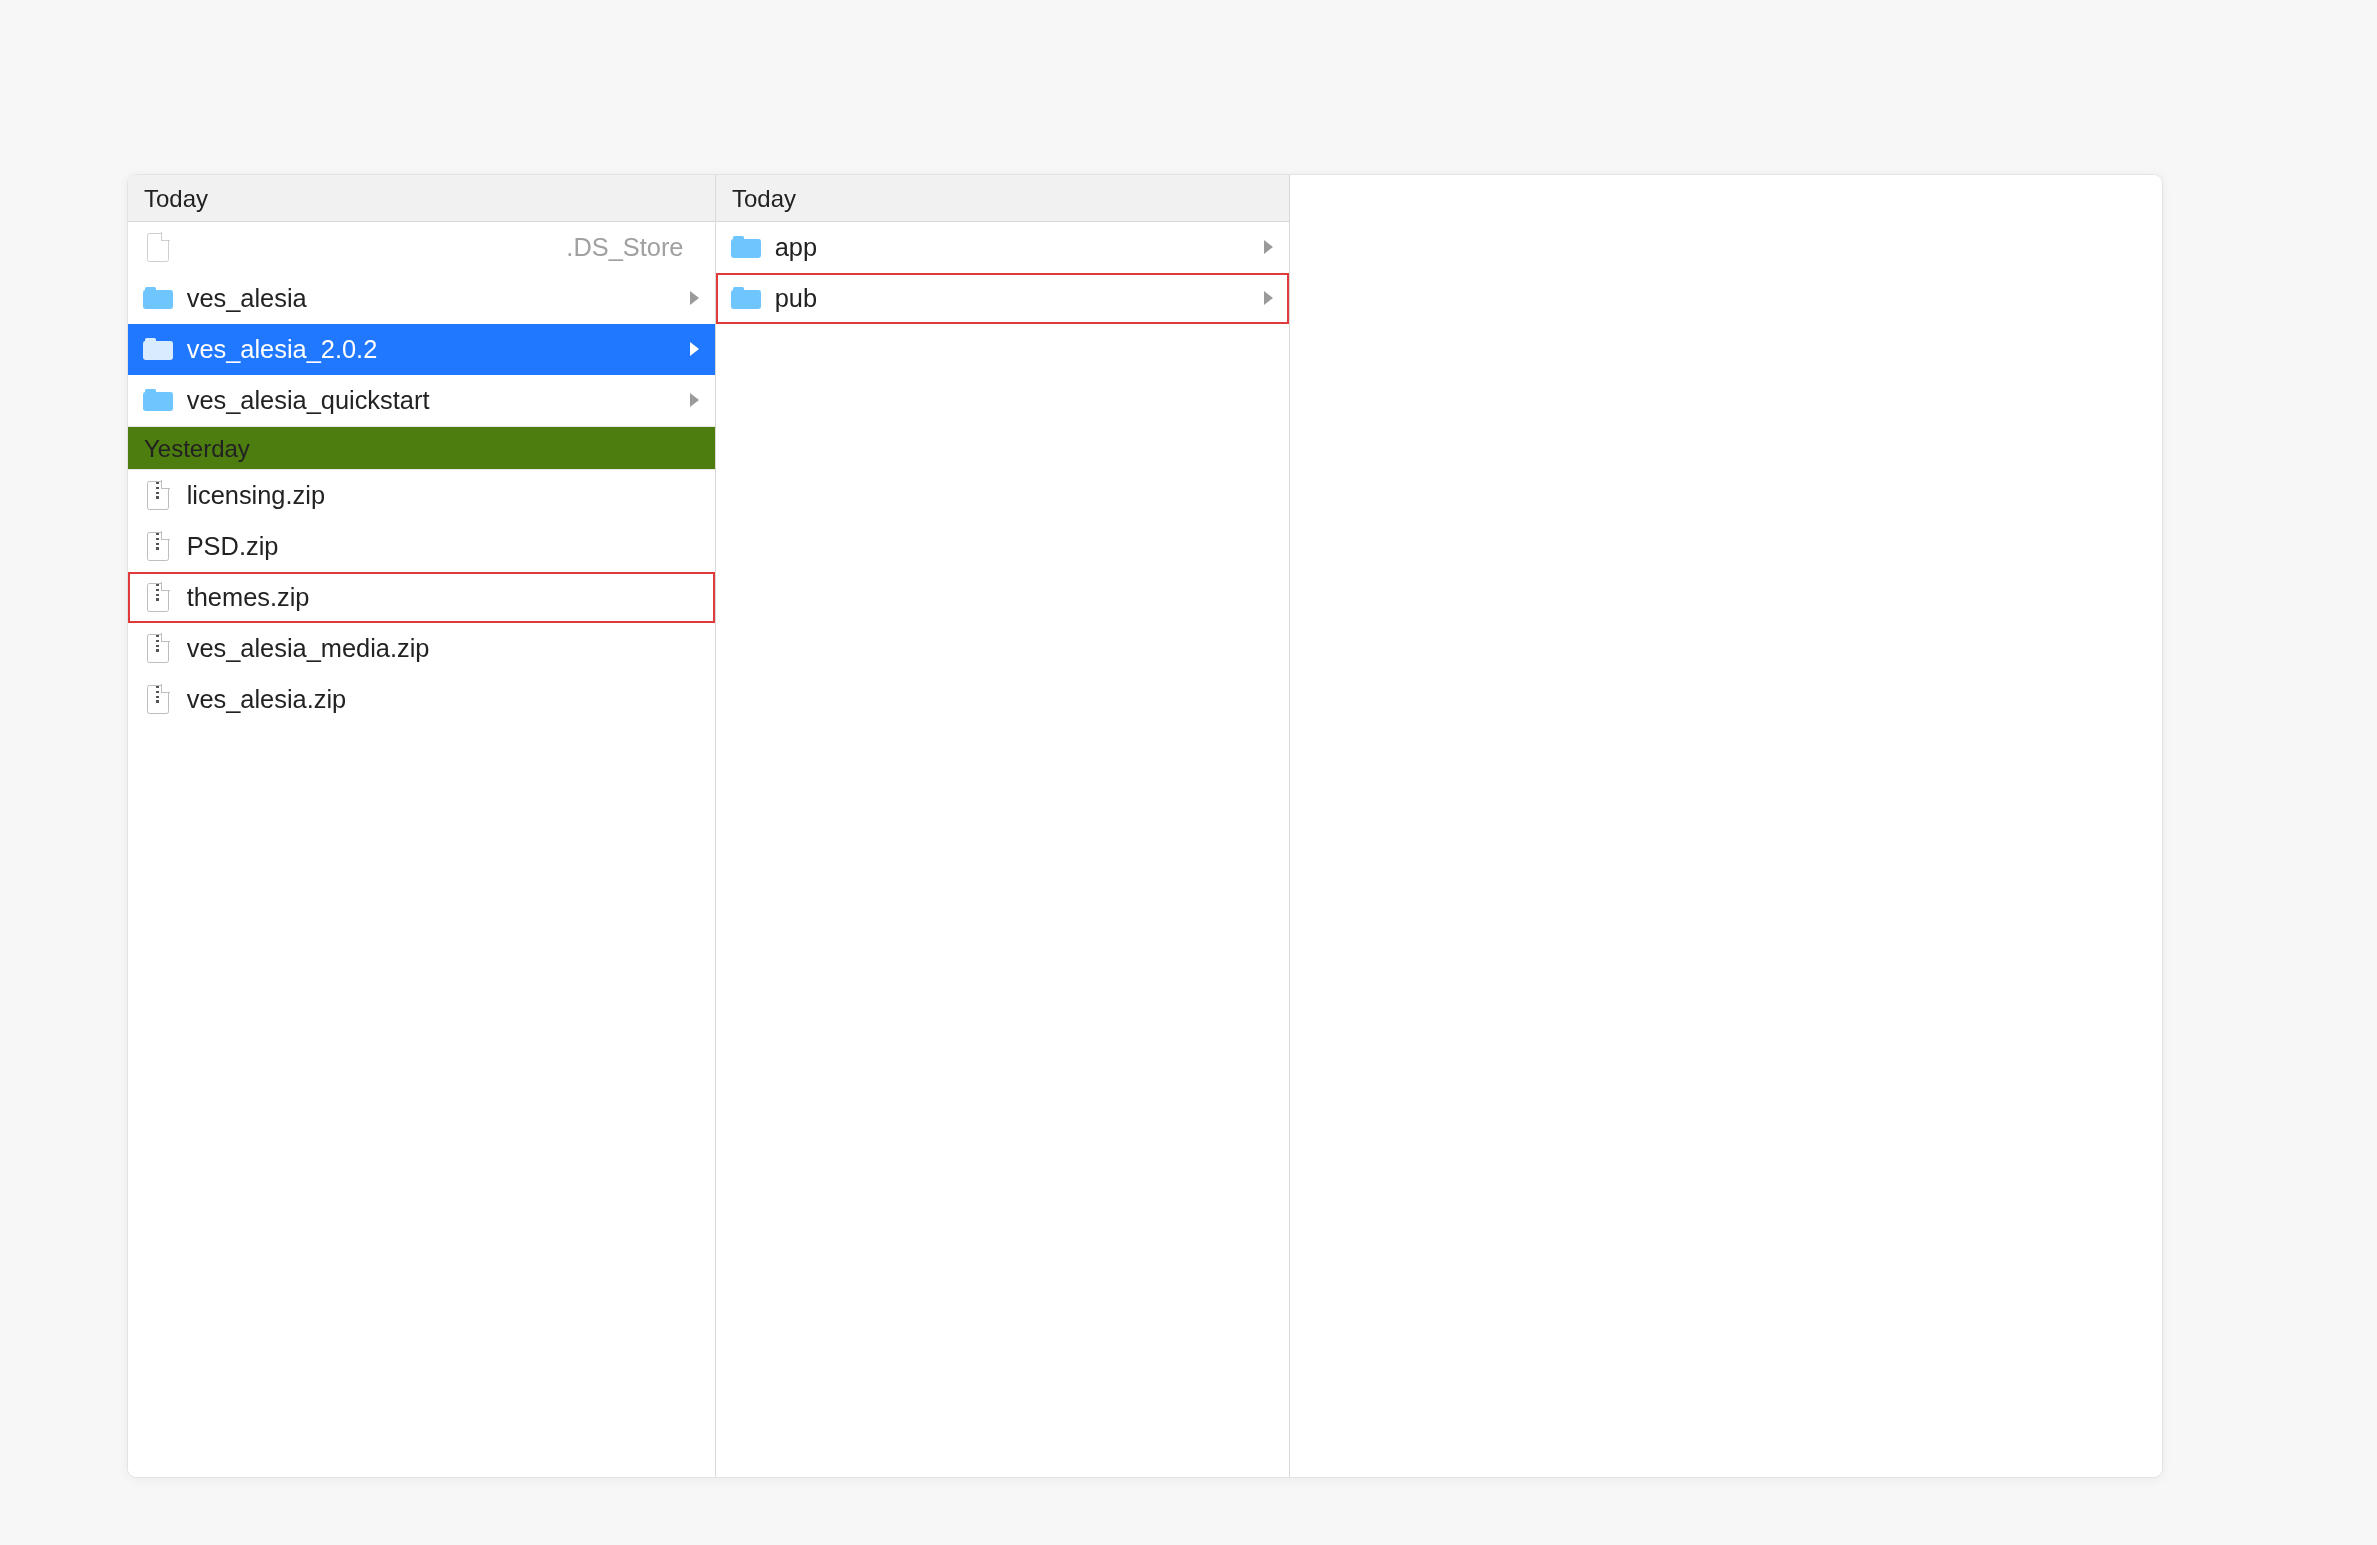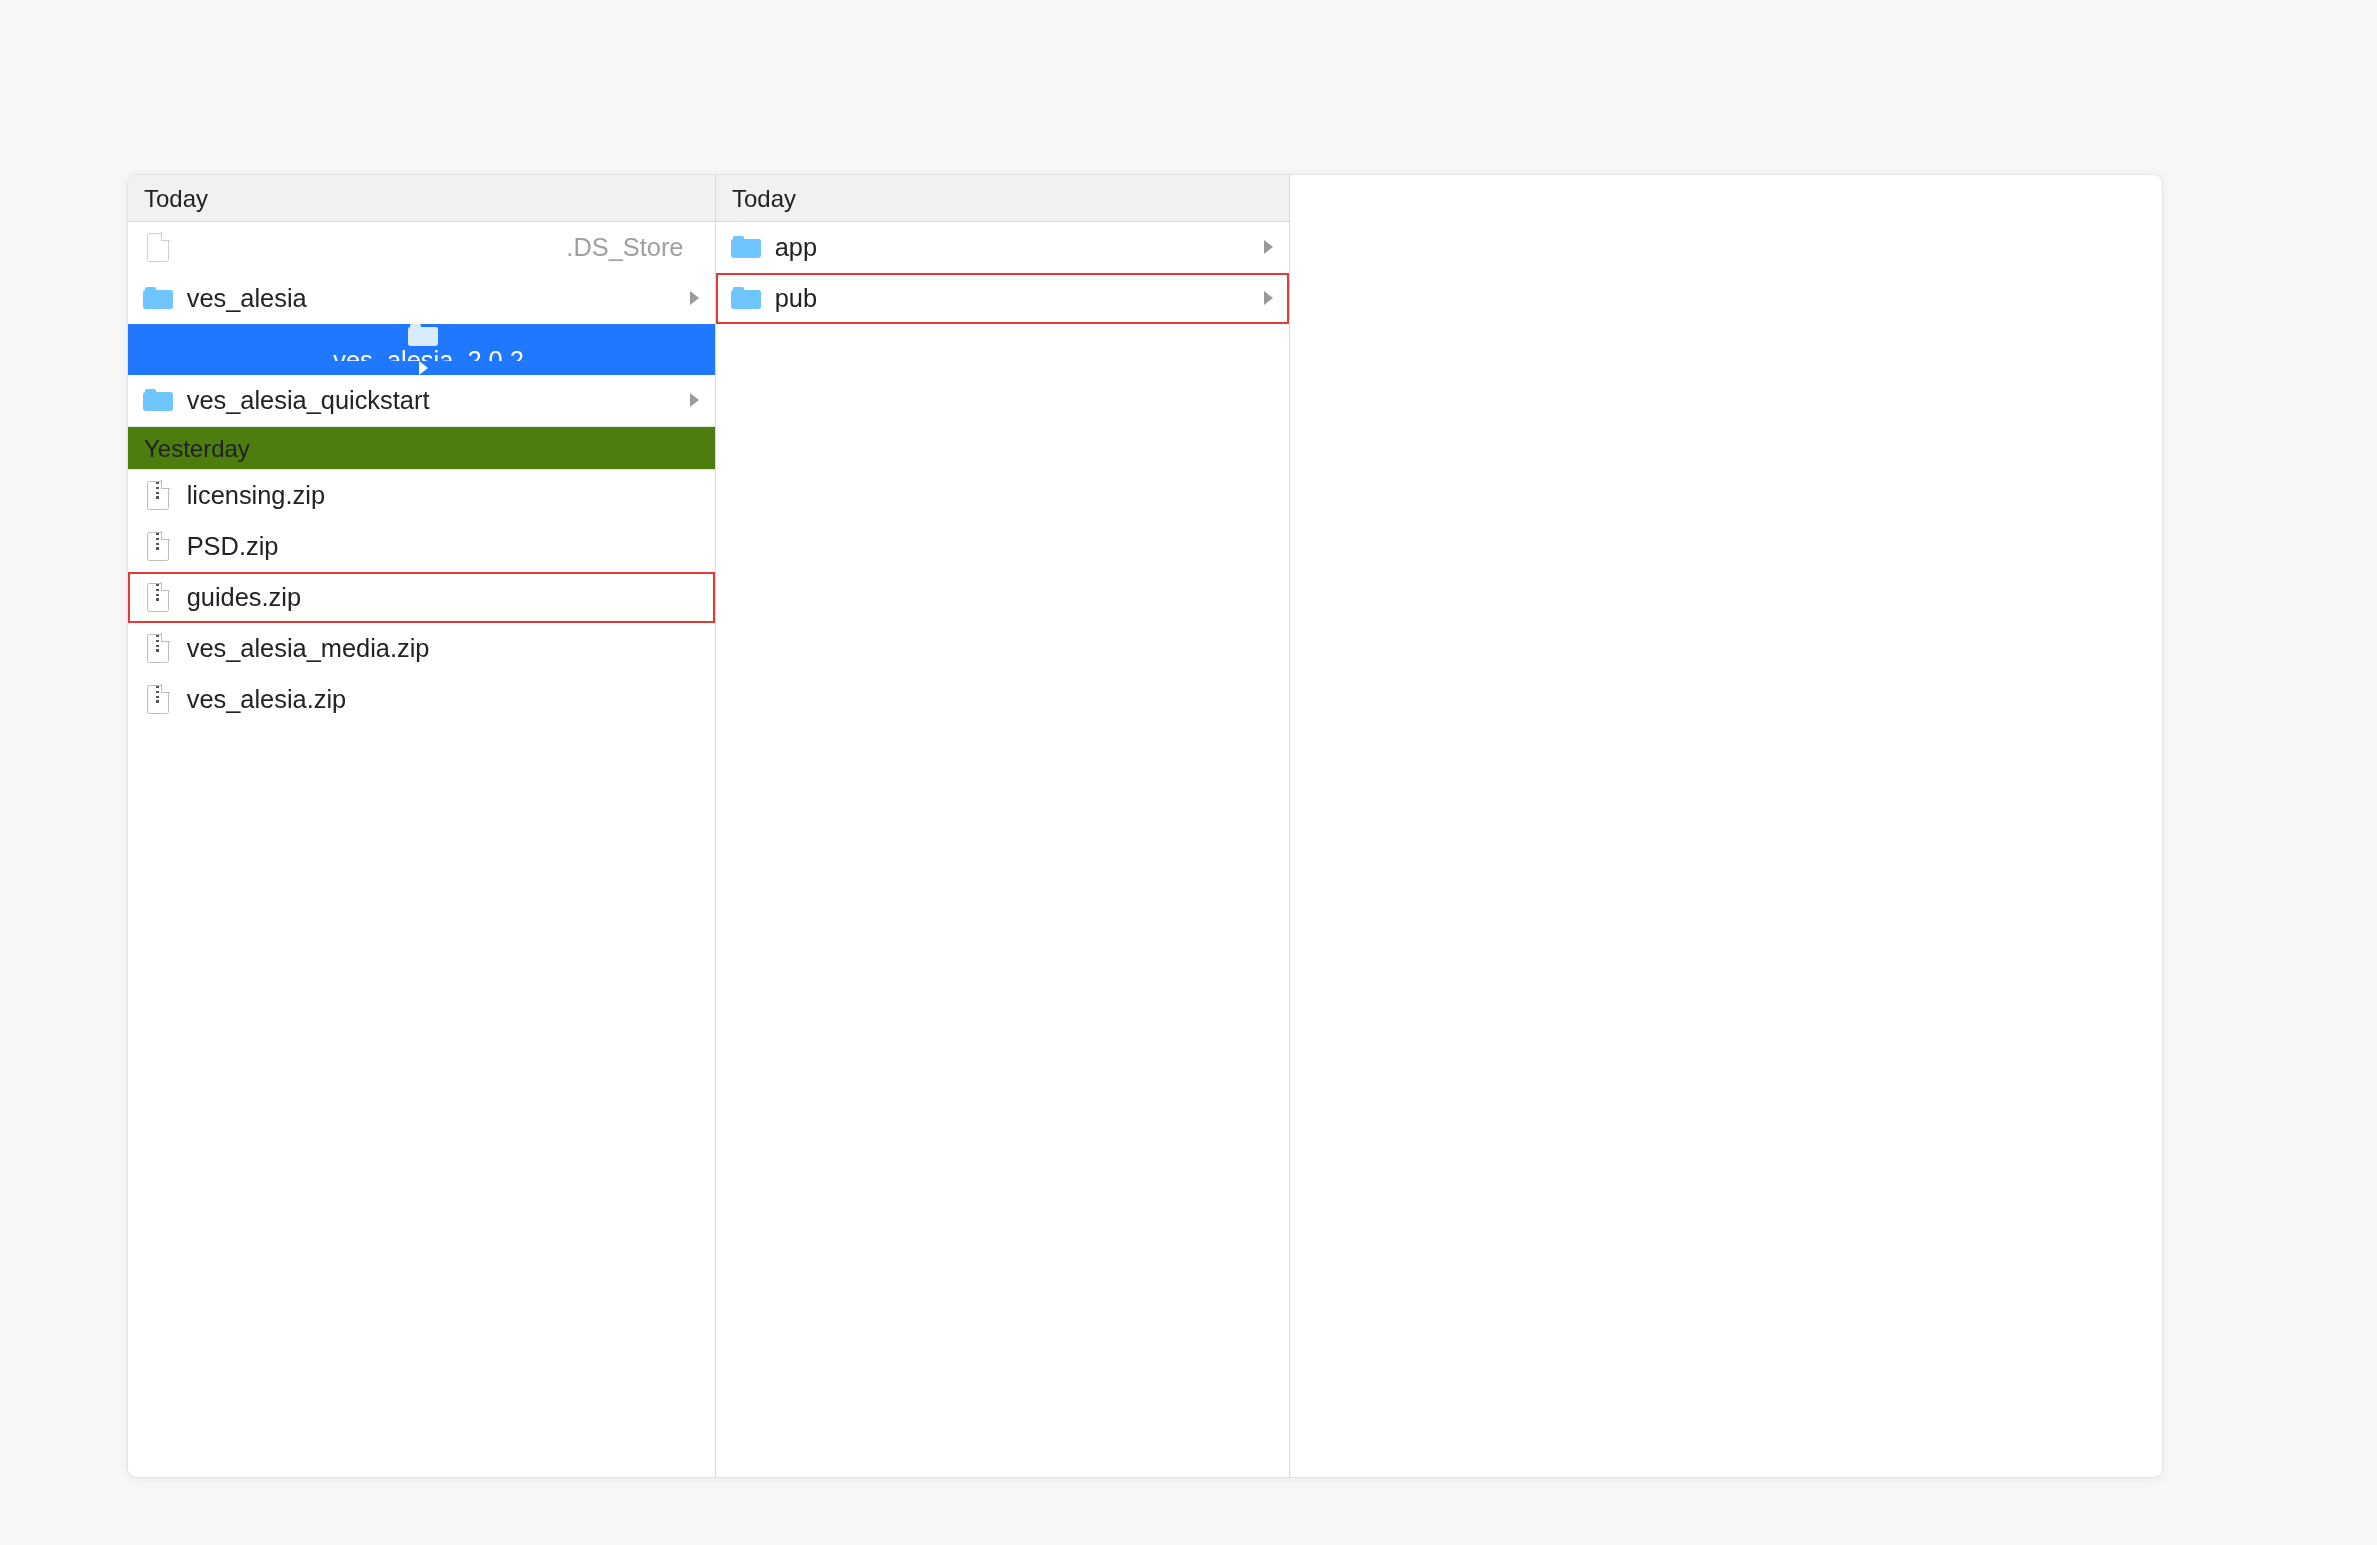--- a/index.html
+++ b/index.html
@@ -77,21 +77,20 @@
     text-overflow: ellipsis;
   }
   .row .chev {
     width: 22px;
     display: flex;
     justify-content: center;
     align-items: center;
   }
   .row.selected {
     background: #1f78ff;
-    flex-direction: column;
   }
   .row.selected .label { color: #fff; }
   .row.dimmed .label { color: #a0a0a0; text-align: right; }
   .highlight-red {
     position: absolute;
     border: 2.4px solid #e03a3a;
     pointer-events: none;
   }
   
   .folder {
@@ -222,21 +221,21 @@
             <span class="icon">
               <div class="zip"></div>
             </span>
             <span class="label">PSD.zip</span>
             <span class="chev"></span>
           </div>
           <div class="row">
             <span class="icon">
               <div class="zip"></div>
             </span>
-            <span class="label">guides.zip</span>
+            <span class="label">themes.zip</span>
             <span class="chev"></span>
             <div class="highlight-red" style="inset: 0px;"></div>
           </div>
           <div class="row">
             <span class="icon">
               <div class="zip"></div>
             </span>
             <span class="label">ves_alesia_media.zip</span>
             <span class="chev"></span>
           </div>

